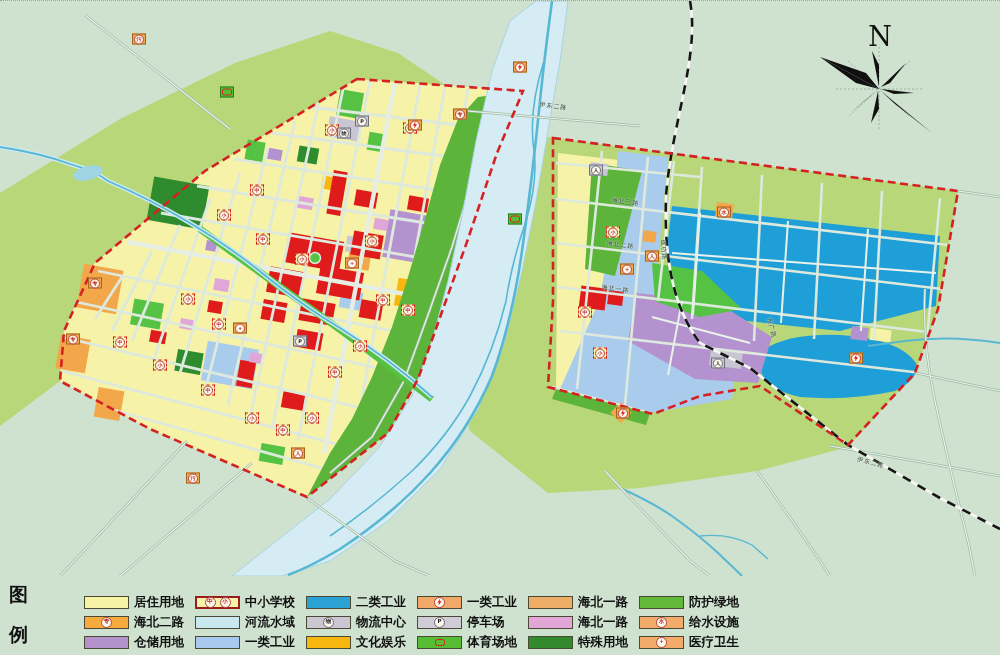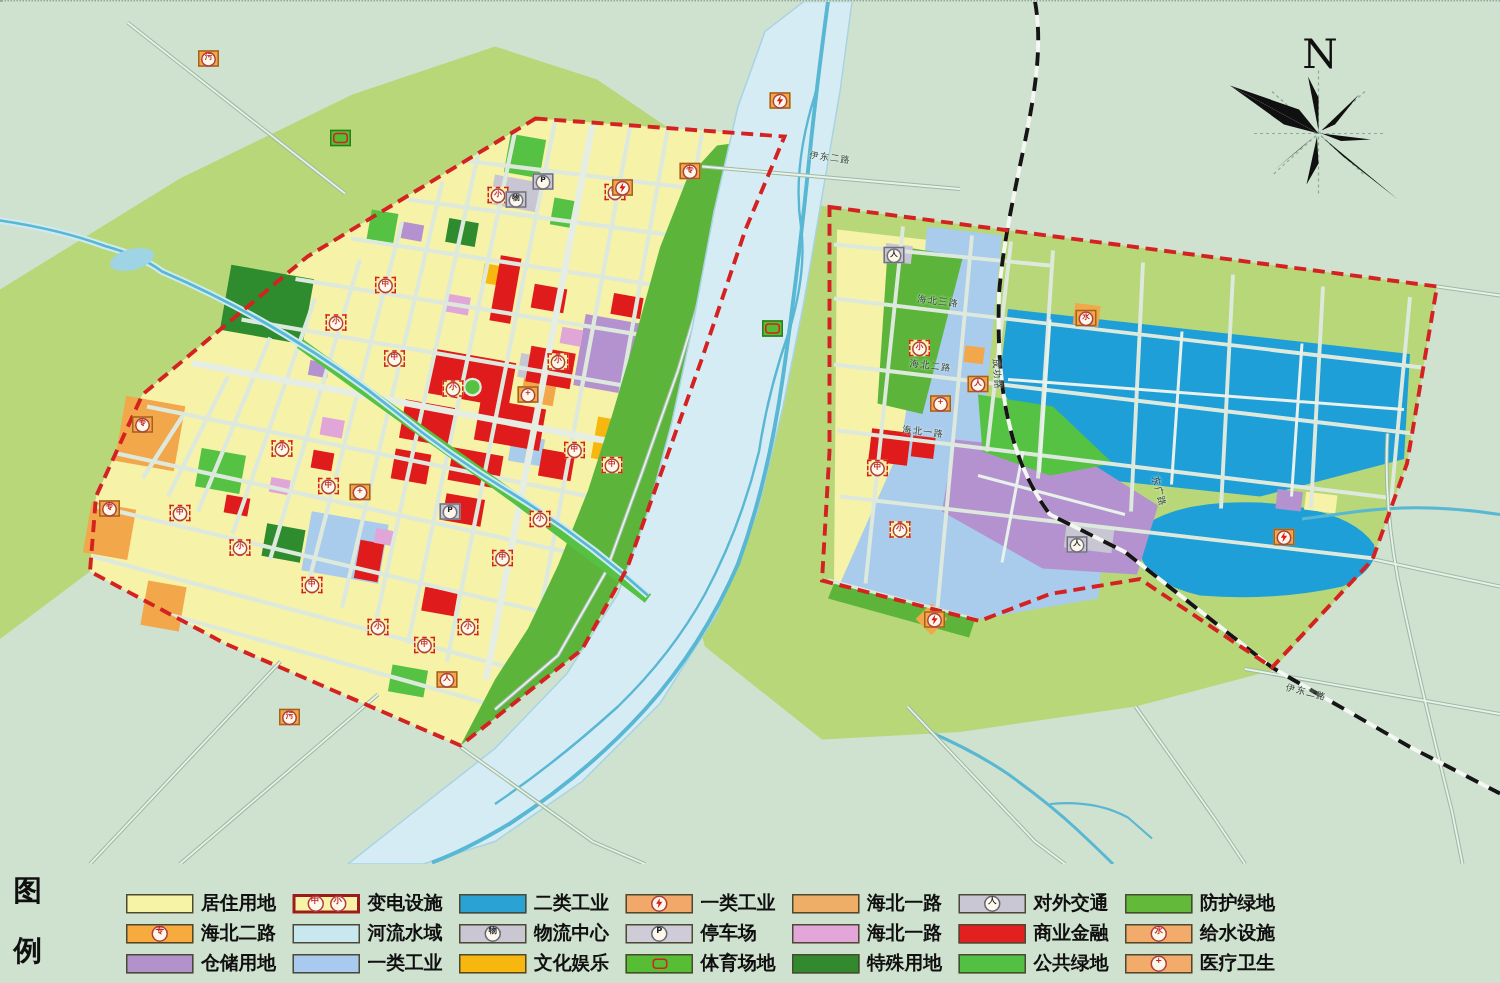--- a/index.html
+++ b/index.html
@@ -410,21 +410,21 @@
             <span class="sw" style="background: rgb(179, 146, 204);"></span>
             <span class="llabel">仓储用地</span>
           </div>
         </div>
         <div class="lcol" style="width: 111px;">
           <div class="litem">
             <span class="sw" style="background: rgb(247, 243, 166); border-color: rgb(155, 28, 28); border-width: 2px;">
               <span class="c">中</span>
               <span class="c">小</span>
             </span>
-            <span class="llabel">变电设施</span>
+            <span class="llabel">中小学校</span>
           </div>
           <div class="litem">
             <span class="sw waves" style="background: rgb(201, 231, 239);"></span>
             <span class="llabel">河流水域</span>
           </div>
           <div class="litem">
             <span class="sw" style="background: rgb(169, 201, 238);"></span>
             <span class="llabel">一类工业</span>
           </div>
         </div>
@@ -475,36 +475,20 @@
             <span class="sw" style="background: rgb(226, 167, 216);"></span>
             <span class="llabel">海北一路</span>
           </div>
           <div class="litem">
             <span class="sw" style="background: rgb(51, 138, 46);"></span>
             <span class="llabel">特殊用地</span>
           </div>
         </div>
         <div class="lcol" style="width: 111px;">
           <div class="litem">
-            <span class="sw" style="background: rgb(202, 199, 213);">
-              <span class="c dark">人</span>
-            </span>
-            <span class="llabel">对外交通</span>
-          </div>
-          <div class="litem">
-            <span class="sw" style="background: rgb(226, 32, 32);"></span>
-            <span class="llabel">商业金融</span>
-          </div>
-          <div class="litem">
-            <span class="sw" style="background: rgb(83, 192, 68);"></span>
-            <span class="llabel">公共绿地</span>
-          </div>
-        </div>
-        <div class="lcol" style="width: 111px;">
-          <div class="litem">
             <span class="sw" style="background: rgb(99, 186, 58);"></span>
             <span class="llabel">防护绿地</span>
           </div>
           <div class="litem">
             <span class="sw dots" style="background: rgb(242, 171, 107);">
               <span class="c">水</span>
             </span>
             <span class="llabel">给水设施</span>
           </div>
           <div class="litem">

